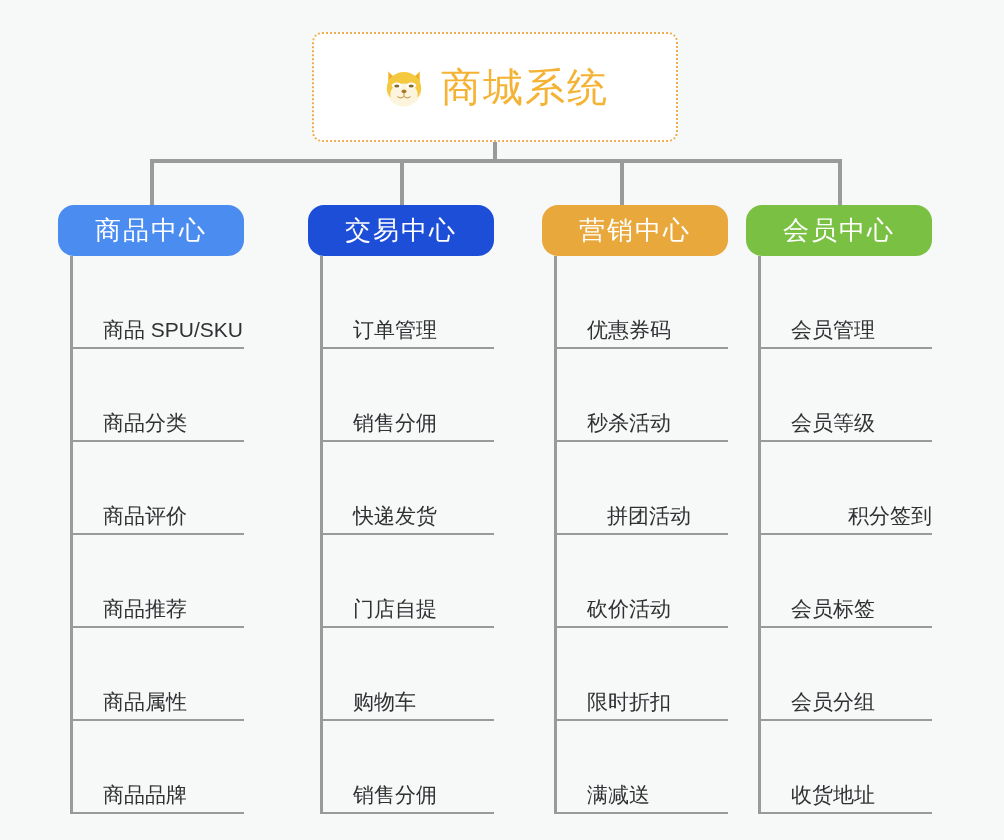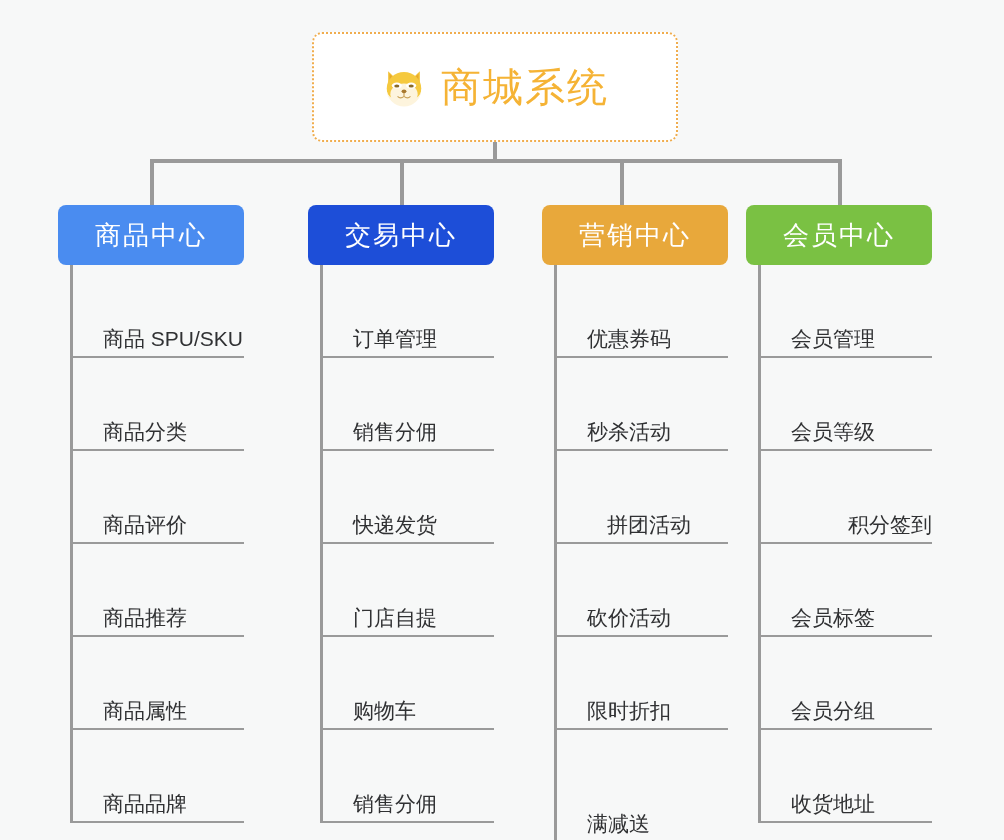--- a/index.html
+++ b/index.html
@@ -57,22 +57,22 @@
   .conn-v { width: 4px; }
   .conn-h { height: 4px; }
 
   
   .column {
     position: absolute;
     top: 205px;
     width: 186px;
   }
   .col-header {
-    height: 60px;
-    border-radius: 8px;
+    height: 51px;
+    border-radius: 16px;
     display: flex;
     align-items: center;
     justify-content: center;
     color: #ffffff;
     font-size: 26px;
     letter-spacing: 2px;
     box-sizing: border-box;
   }
   .branch {
     position: relative;
@@ -192,21 +192,21 @@
         </div>
       <div class="leaf" style="border-bottom-color: rgb(154, 154, 154); padding-left: 20px;">
           <span class="leaf-label">拼团活动</span>
         </div>
       <div class="leaf" style="border-bottom-color: rgb(154, 154, 154);">
           <span class="leaf-label">砍价活动</span>
         </div>
       <div class="leaf" style="border-bottom-color: rgb(154, 154, 154);">
           <span class="leaf-label">限时折扣</span>
         </div>
-      <div class="leaf" style="border-bottom-color: rgb(154, 154, 154); margin-top: 20px;">
+      <div class="leaf" style="border-bottom-color: rgb(154, 154, 154);">
           <span class="leaf-label">满减送</span>
         </div>
     </div>
   </div>
 
   <div class="column" style="left:746px;">
     <div class="col-header" style="background: rgb(122, 193, 67);">会员中心</div>
     <div class="branch" style="border-left-color: rgb(154, 154, 154);">
       <div class="leaf" style="border-bottom-color: rgb(154, 154, 154);">
           <span class="leaf-label">会员管理</span>

